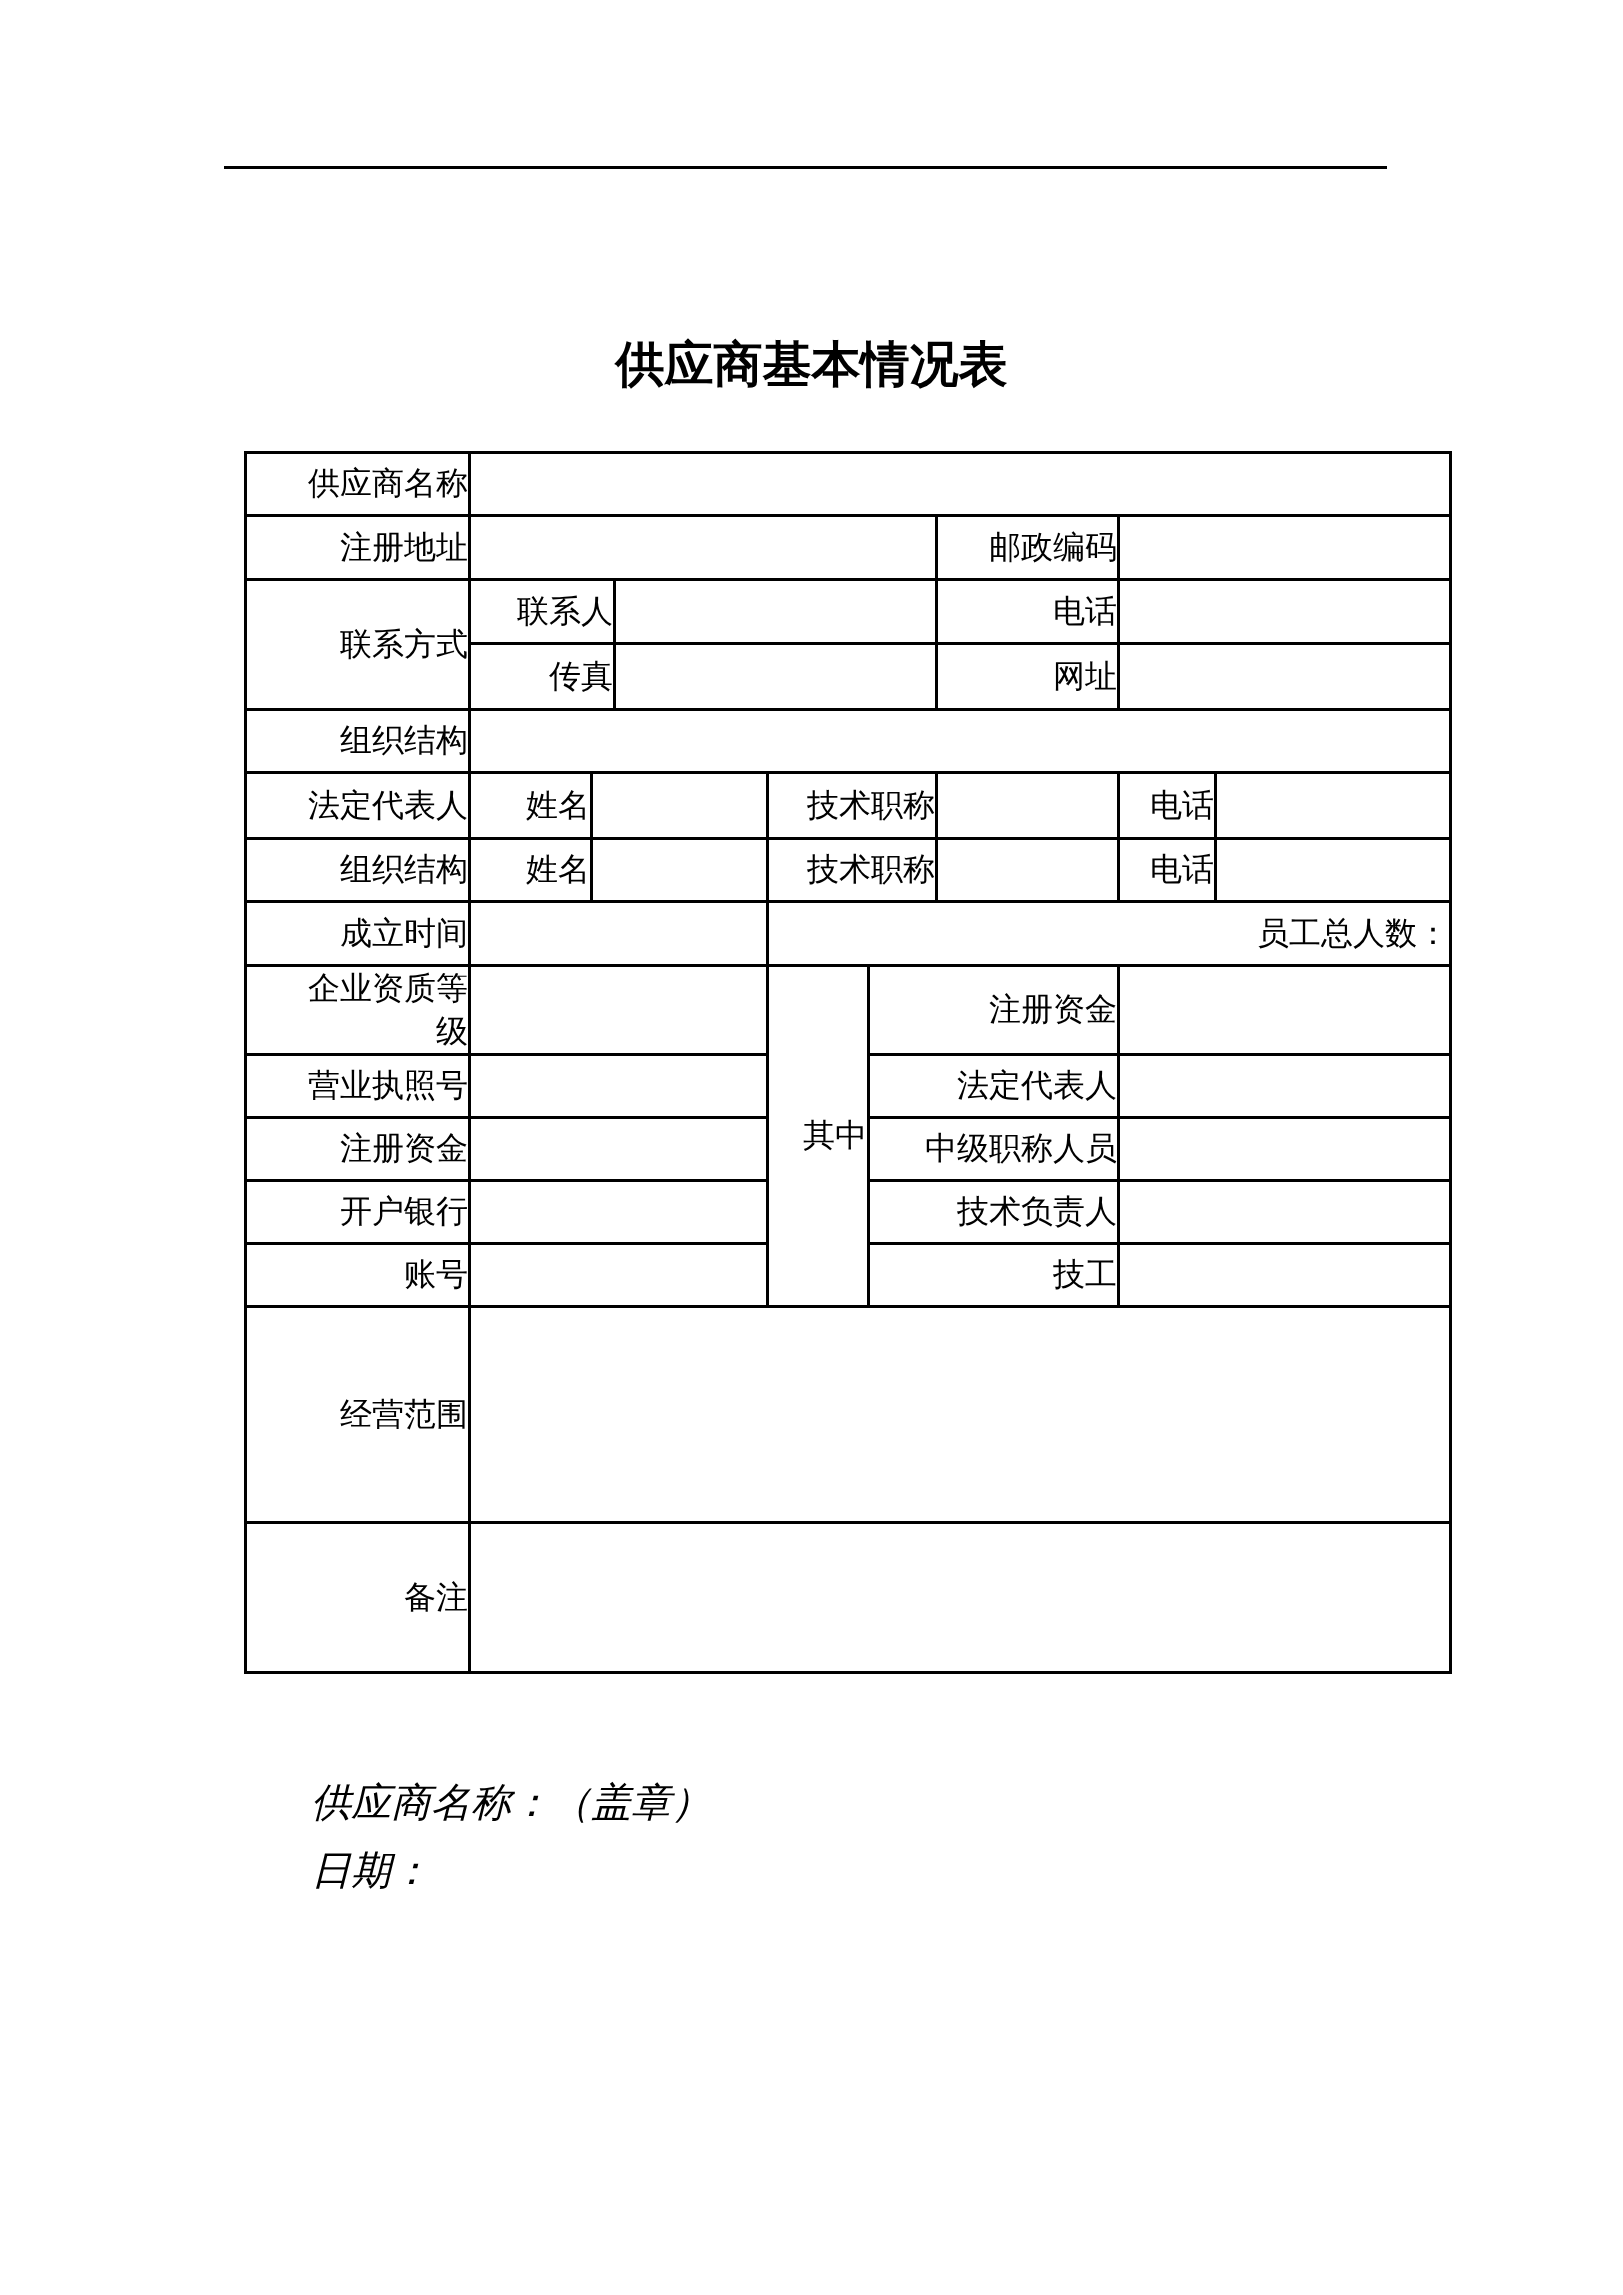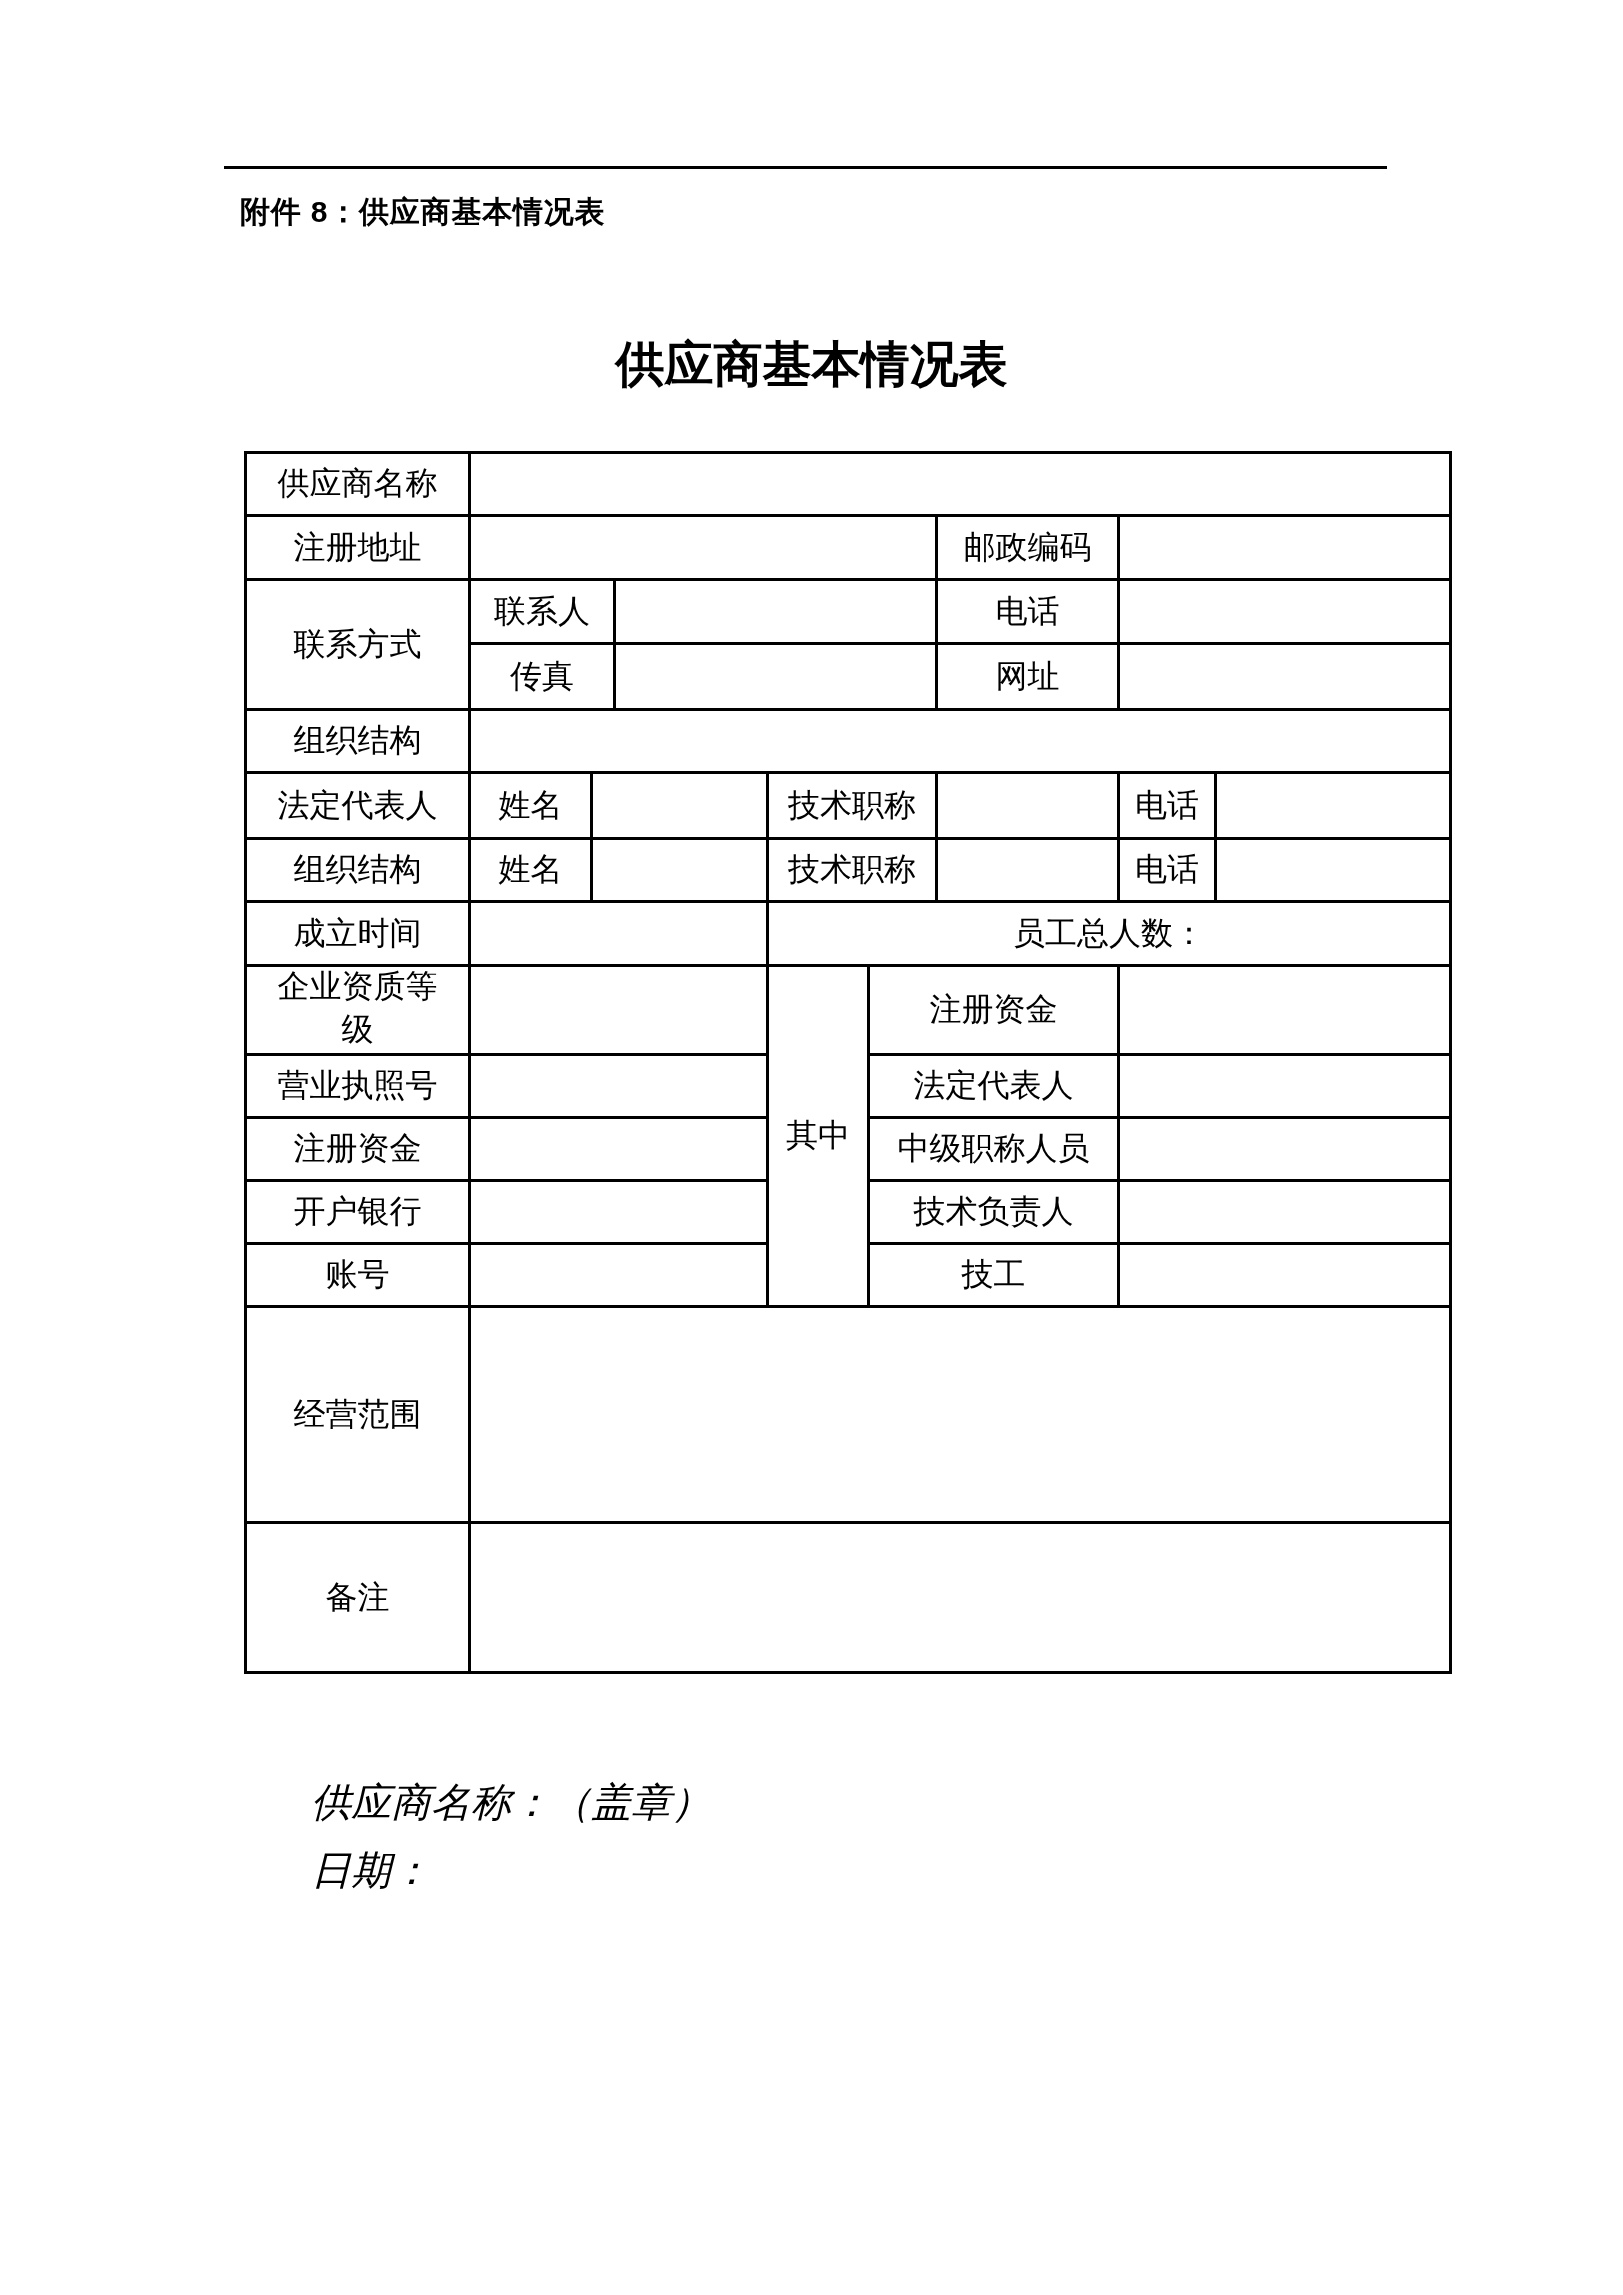--- a/index.html
+++ b/index.html
@@ -40,24 +40,23 @@
     position:absolute;
     left:244px;top:451px;
     width:1204px;height:1221px;
     border-collapse:collapse;
     table-layout:fixed;
     font-size:32px;
   }
   table.supplier-table td{
     border:3.4px solid #000;
     padding:0;
-    text-align:center;
+    text-align:right;
     vertical-align:middle;
     overflow:hidden;
-    font-family:Liberation Mono, monospace;
   }
   td.cell-left{
     text-align:left;
     padding-left:18.6px;
   }
   td.prewrap{
     white-space:pre-line;
     line-height:1.35;
     margin-top:12px;
   }
@@ -69,21 +68,20 @@
     font-style:italic;
   }
 </style>
 </head>
 <body>
 
 <div class="page">
 
   <div class="top-rule"></div>
 
-  <div class="attachment-heading">附件 8：供应商基本情况表</div>
 
   <div class="page-title">供应商基本情况表</div>
 
   <table class="supplier-table">
     <colgroup>
       <col style="width:224px">
         <col style="width:122px">
         <col style="width:23px">
       <col style="width:153px">
         <col style="width:101px">

